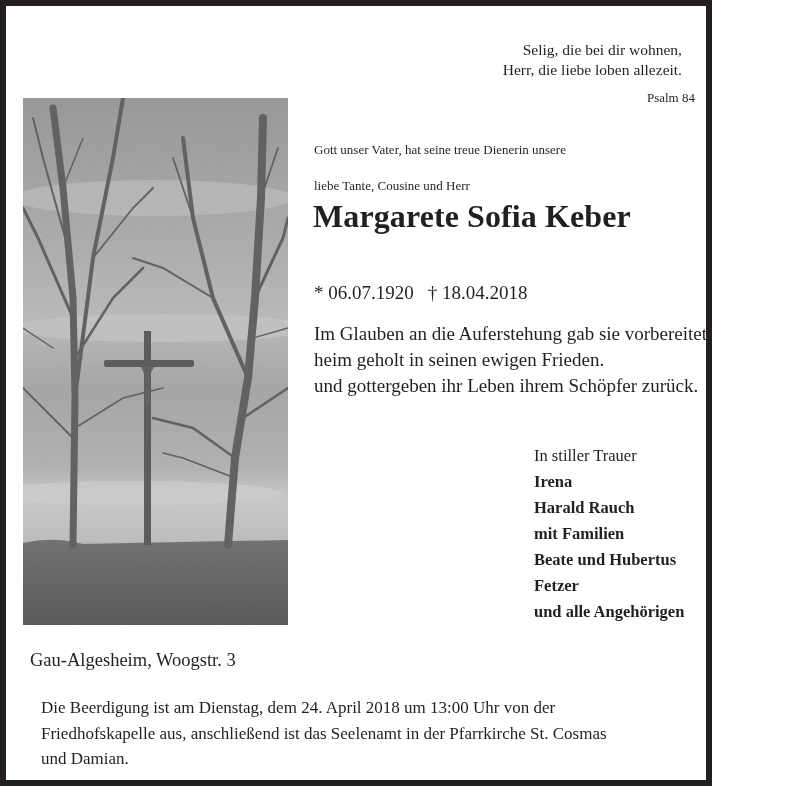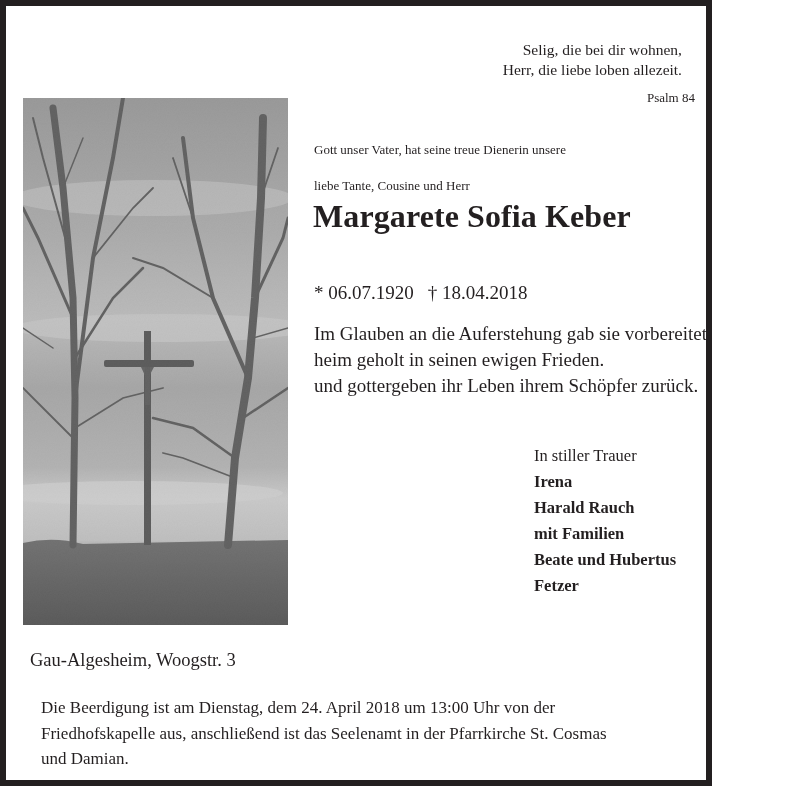--- a/index.html
+++ b/index.html
@@ -126,20 +126,21 @@
     <div>heim geholt in seinen ewigen Frieden.</div>
     <div>und gottergeben ihr Leben ihrem Schöpfer zurück.</div>
   </div>
 
   <div class="abs serif mourners">
     <div>In stiller Trauer</div>
     <div class="b">Irena</div>
     <div class="b">Harald Rauch</div>
     <div class="b">mit Familien</div>
     <div class="b">Beate und Hubertus Fetzer</div>
+    <div class="b">und alle Angehörigen</div>
   </div>
 
   <div class="abs serif address">Gau-Algesheim, Woogstr. 3</div>
 
   <div class="abs serif funeral">
     <div>Die Beerdigung ist am Dienstag, dem 24. April 2018 um 13:00 Uhr von der</div>
     <div>Friedhofskapelle aus, anschließend ist das Seelenamt in der Pfarrkirche St. Cosmas</div>
     <div>und Damian.</div>
   </div>
 

